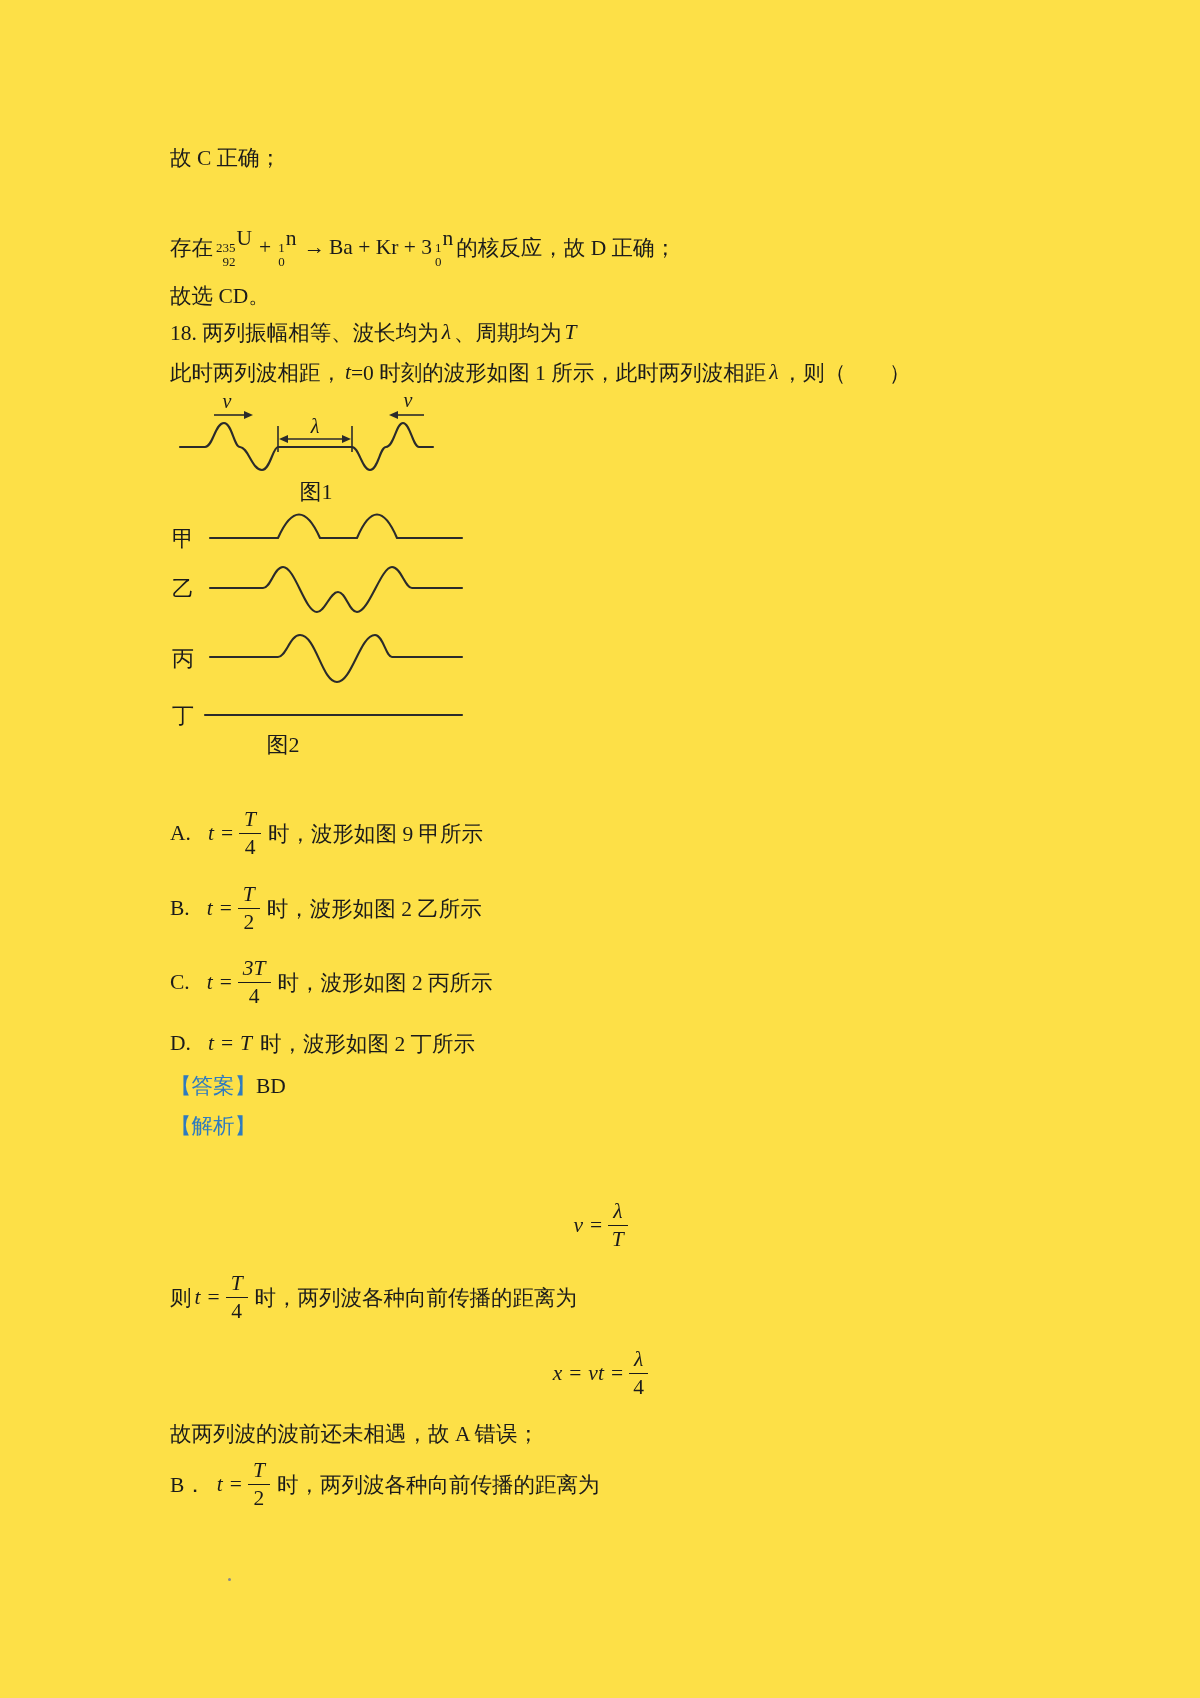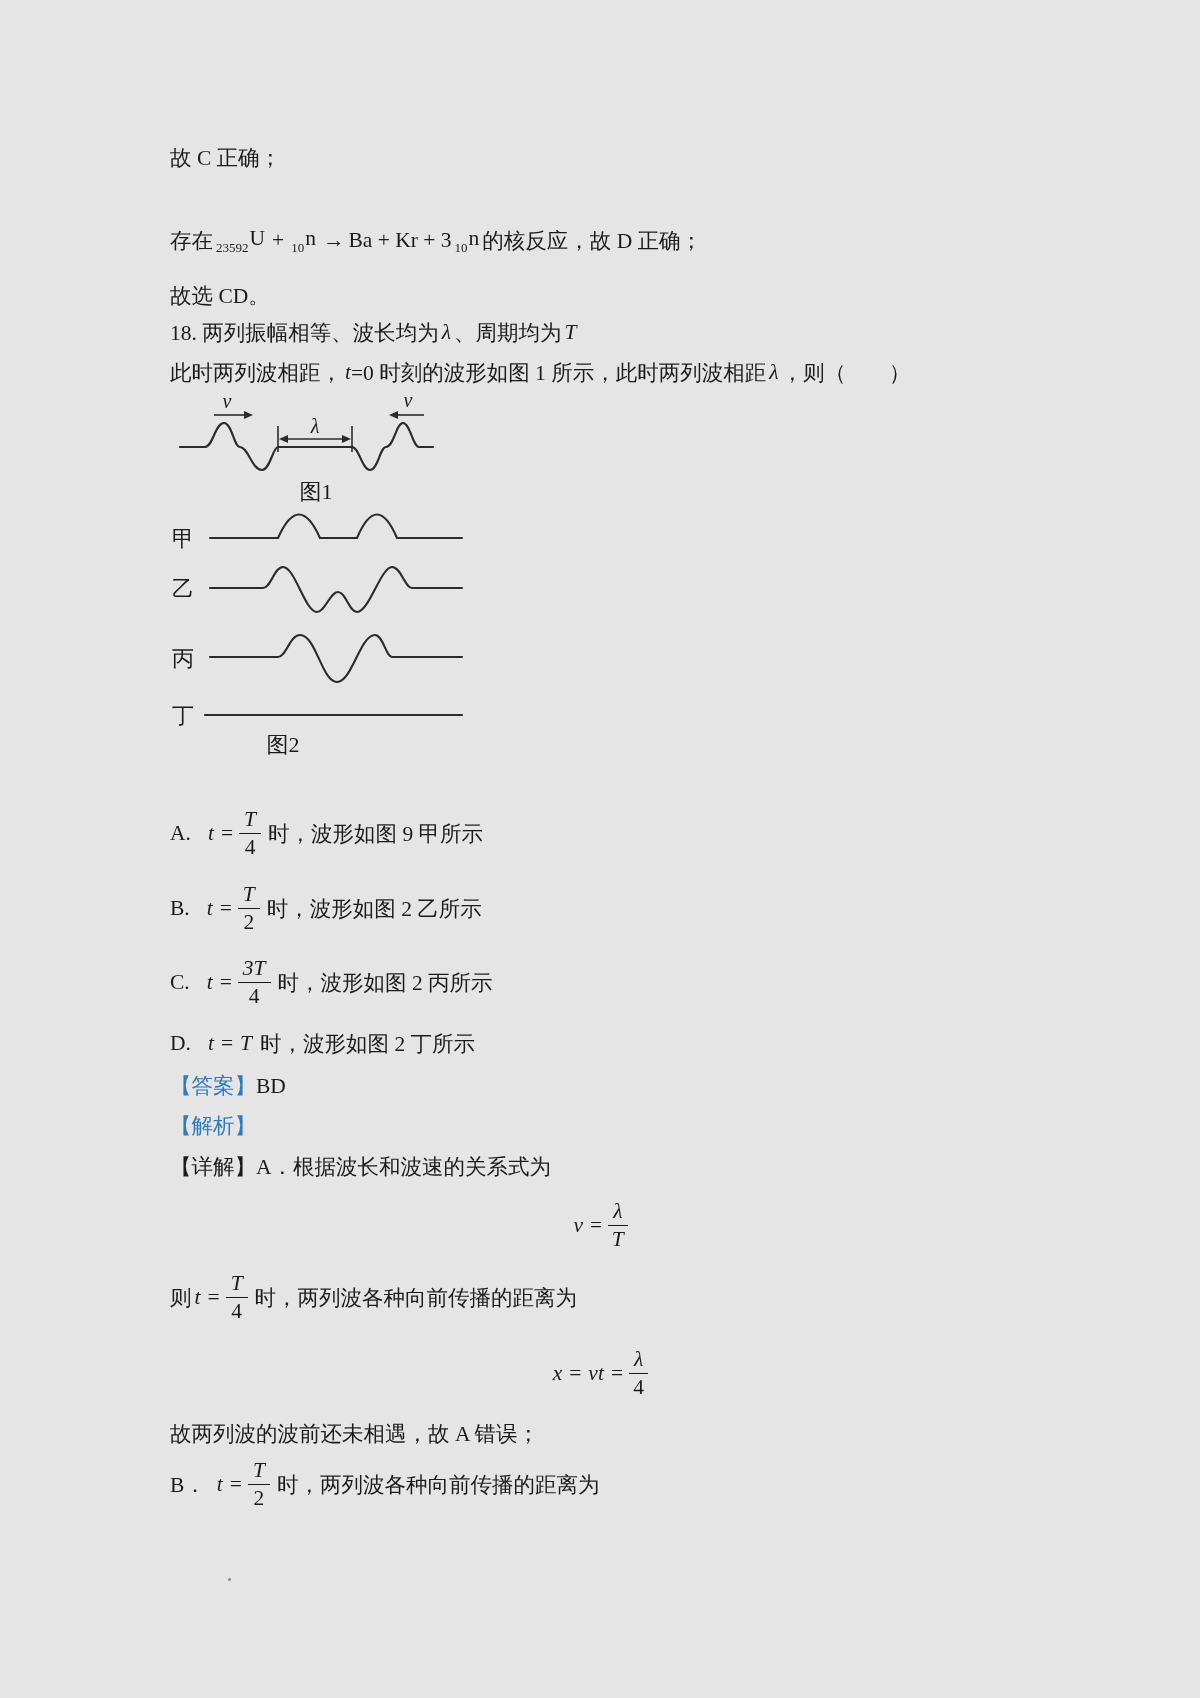--- a/index.html
+++ b/index.html
@@ -1,33 +1,33 @@
 <!DOCTYPE html>
 <html><head>
 <meta charset="utf-8">
 <style>
   html,body{margin:0;padding:0;background:#ffffff;}
   .page{
-    position:relative;width:1200px;height:1698px;background:#e5e5e5;
+    position:relative;width:1200px;height:1698px;background:#fde047;
     font-family:"Liberation Serif","DejaVu Serif",serif;
     font-size:21.5px;color:#1b1b1b;overflow:hidden;
   }
   .line{position:absolute;left:170px;white-space:nowrap;}
   .row{display:flex;align-items:center;}
   .blue{color:#2f7bbf;}
   .var{font-style:italic;margin:0 3px;font-family:"Liberation Serif","DejaVu Serif",serif;}
   .eq{margin:0 4px;}
   .gap{margin-right:14px;}
   .opt-text{margin-left:5px;}
   .frac{display:inline-block;text-align:center;vertical-align:middle;line-height:1.05;margin:0 2px;}
   .frac .num{display:block;padding:1px 5px 2px;border-bottom:1.6px solid #1b1b1b;font-style:italic;}
   .frac .den{display:block;padding-top:2px;}
   .frac.den-it .den{font-style:italic;}
   .nuclide{display:inline-block;white-space:nowrap;margin:0 3px;}
-  .prescripts{display:inline-flex;flex-direction:row;align-items:flex-end;
+  .prescripts{display:inline-flex;flex-direction:column;align-items:flex-end;
     font-size:13px;line-height:1.1;vertical-align:-7px;margin-right:1px;}
   .fline{position:absolute;left:0;width:100%;display:flex;justify-content:center;align-items:center;}
   .caption{position:absolute;text-align:center;font-size:22px;}
   .figlabel{position:absolute;left:172px;font-size:22px;}
   svg{position:absolute;overflow:visible;}
   svg .stroke{fill:none;stroke:#2b2b2b;stroke-width:2.1;stroke-linecap:round;stroke-linejoin:round;}
   svg .thin{fill:none;stroke:#2b2b2b;stroke-width:1.6;}
   svg .fillhead{fill:#2b2b2b;stroke:none;}
   svg text{font-family:"Liberation Serif","DejaVu Serif",serif;font-style:italic;font-size:20px;fill:#1b1b1b;}
   .stray-dot{position:absolute;width:3px;height:3px;border-radius:50%;background:#8a8a8a;}
@@ -148,21 +148,20 @@
     <i class="var">T</i>
     <span class="opt-text">时，波形如图 2 丁所示</span>
   </div>
 
   <div class="line" style="top:1071px">
     <span class="blue">【答案】</span><span>BD</span>
   </div>
   <div class="line" style="top:1111px">
     <span class="blue">【解析】</span>
   </div>
-  <div class="line" style="top:1152px">【详解】A．根据波长和波速的关系式为</div>
 
   <div class="fline" style="top:1201px;height:48px">
     <i class="var">v</i>
     <span class="eq">=</span>
     <span class="frac den-it">
         <span class="num">λ</span>
         <span class="den">T</span>
       </span>
   </div>
 

